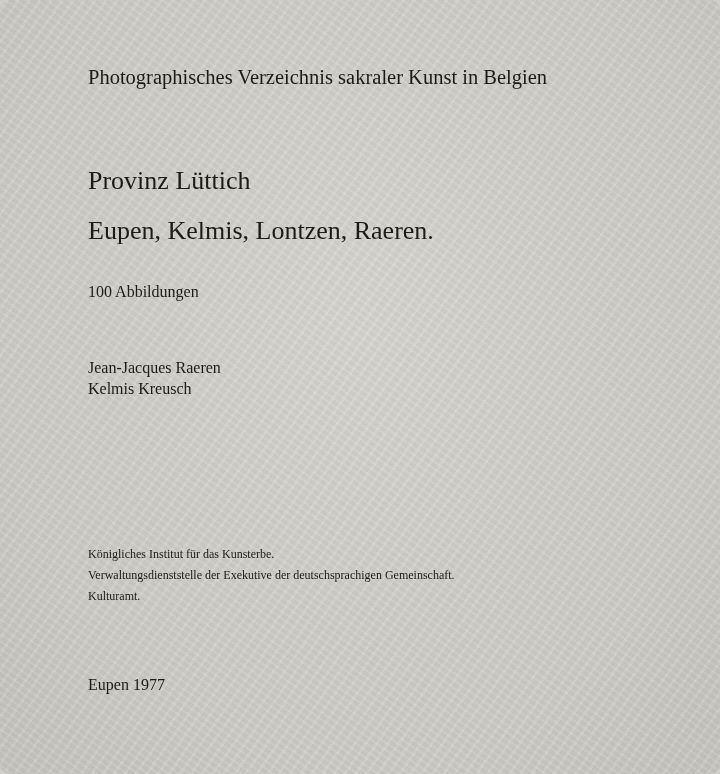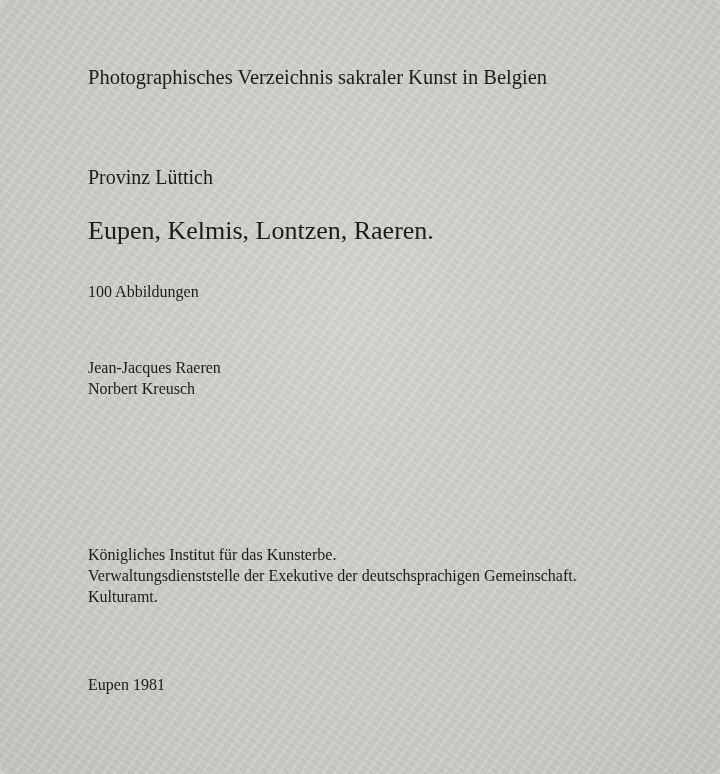--- a/index.html
+++ b/index.html
@@ -12,39 +12,39 @@
       background:
         repeating-linear-gradient(35deg, rgba(255,255,255,0.06) 0 2px, rgba(0,0,0,0.02) 2px 6px),
         repeating-linear-gradient(-55deg, rgba(255,255,255,0.05) 0 3px, rgba(0,0,0,0.025) 3px 9px),
         radial-gradient(ellipse at 50% 40%, #d6d5cf 0%, #cdccc6 70%, #c6c5bf 100%);
       font-family: "Liberation Serif", "DejaVu Serif", serif;
       color: #1c1b19;
       border-radius: 10px;
     }
     .t { position: absolute; left: 88px; white-space: nowrap; }
     .series { top: 66px; font-size: 20.5px; }
-    .title { top: 166px; font-size: 20px; }
+    .title { top: 166px; font-size: 26px; }
     .places { top: 216px; font-size: 26px; }
     .count { top: 283px; font-size: 16px; }
     .authors { top: 357px; font-size: 16px; line-height: 21px; }
-    .publisher { top: 544px; font-size: 16px; line-height: 21px; }
+    .publisher { top: 544px; font-size: 12px; line-height: 21px; }
     .imprint { top: 676px; font-size: 16px; }
     .line { display: block; }
   </style>
 </head>
 <body>
 
 <div class="cover">
   <div class="t series">Photographisches Verzeichnis sakraler Kunst in Belgien</div>
   <div class="t title">Provinz Lüttich</div>
   <div class="t places">Eupen, Kelmis, Lontzen, Raeren.</div>
   <div class="t count">100 Abbildungen</div>
   <div class="t authors">
     <span class="line">Jean-Jacques Raeren</span>
-    <span class="line">Norbert Kreusch</span>
+    <span class="line">Kelmis Kreusch</span>
   </div>
   <div class="t publisher">
     <span class="line">Königliches Institut für das Kunsterbe.</span>
     <span class="line">Verwaltungsdienststelle der Exekutive der deutschsprachigen Gemeinschaft.</span>
     <span class="line">Kulturamt.</span>
   </div>
-  <div class="t imprint">Eupen 1981</div>
+  <div class="t imprint">Eupen 1977</div>
 </div>
 
 </body></html>

